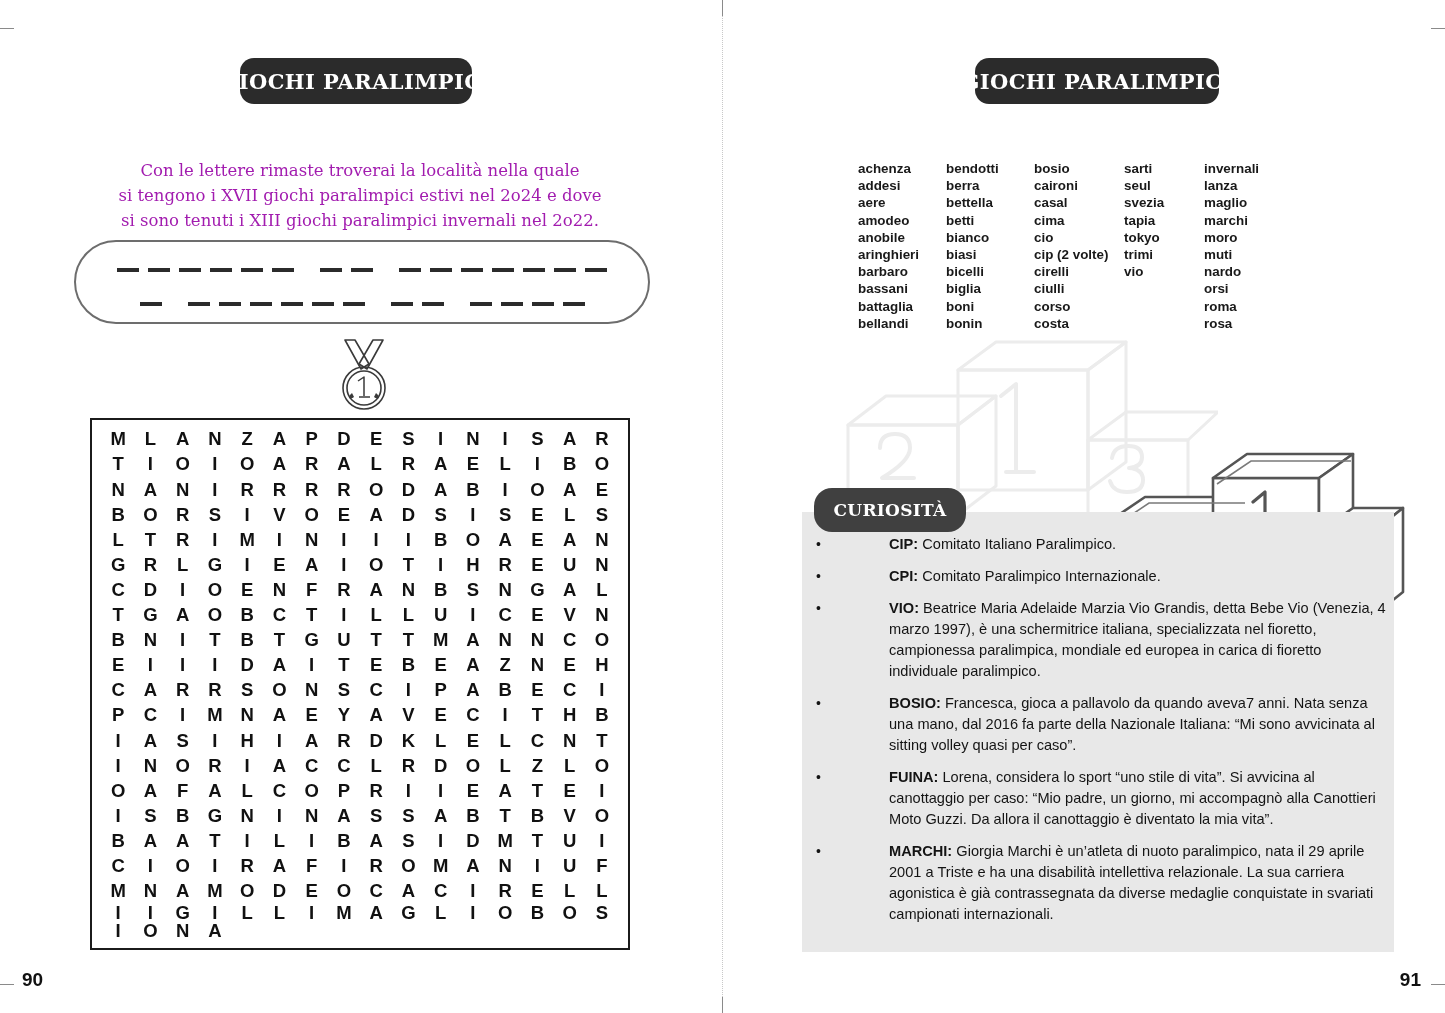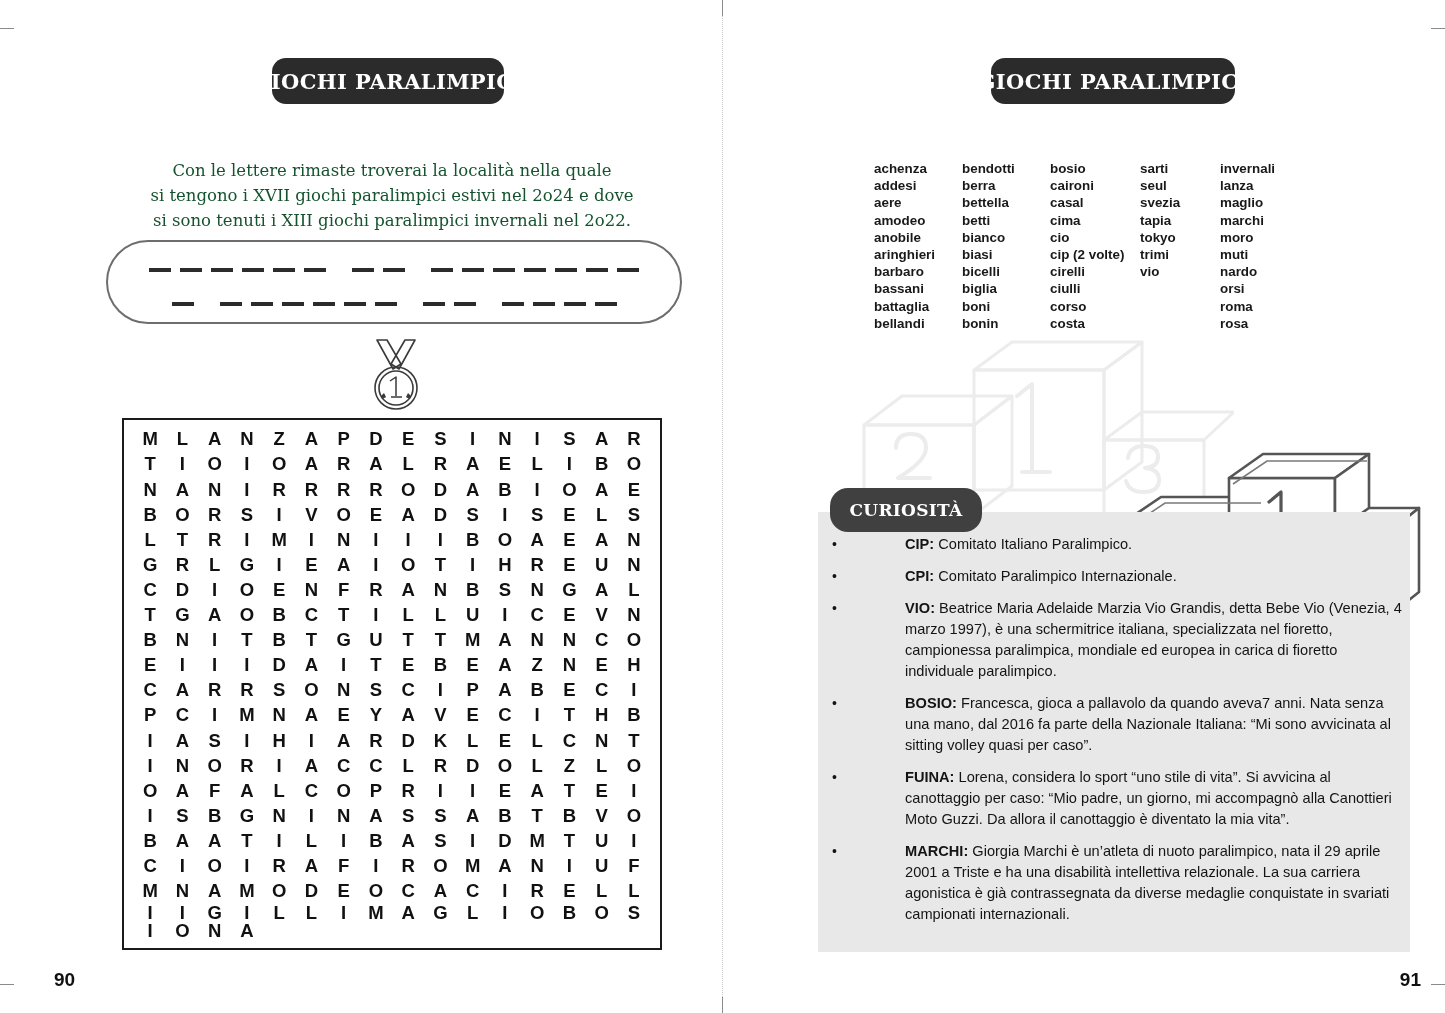--- a/index.html
+++ b/index.html
@@ -6,21 +6,21 @@
   * { box-sizing: border-box; }
   html, body { margin:0; padding:0; }
   body {
     width:1445px; height:1013px;
     background:#ffffff;
     font-family:"Liberation Sans", sans-serif;
     color:#1b1b1b;
     overflow:hidden;
     position:relative;
   }
-  .spread { position:absolute; inset:0; display:flex;padding-left:32px; }
+  .spread { position:absolute; inset:0; display:flex; }
   .page { position:relative; height:1013px; }
   .page-left  { width:722px; }
   .page-right { width:723px; }
 
   
   .gutter {
     position:absolute; left:722px; top:0; width:1px; height:1013px;
     border-left:1px dotted #c8c8c8;
   }
   .crop-mark {
@@ -52,21 +52,21 @@
   .badge-right { left:975px; top:58px; width:244px; height:46px; }
 
   
   .instruction {
     position:absolute;
     left:60px; top:158px; width:600px;
     text-align:center;
     font-family:"DejaVu Serif", serif;
     font-size:16.5px;
     line-height:25px;
-    color:#14532d;
+    color:#a21caf;
   }
   .instruction div { white-space:nowrap; }
 
   
   .answer-pill {
     position:absolute;
     left:74px; top:240px; width:576px; height:84px;
     border:2.5px solid #6d6d6d;
     border-radius:42px;
     background:#fff;

